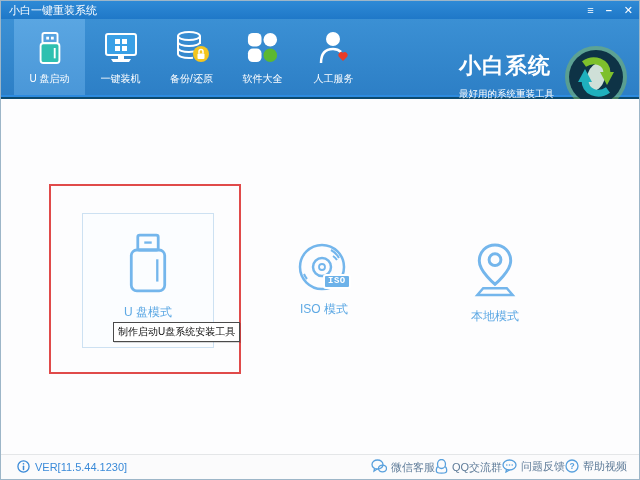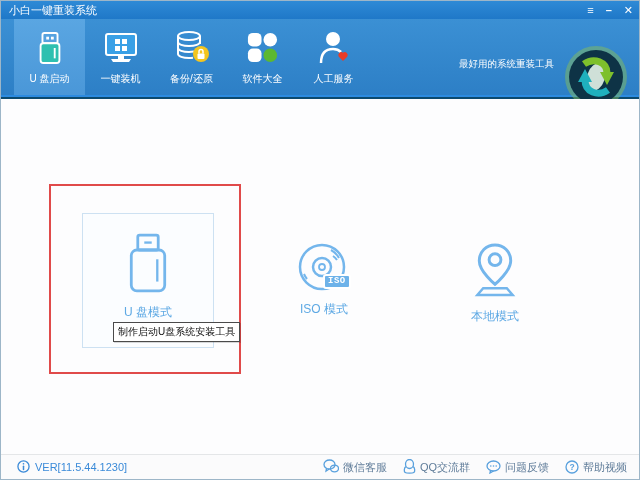--- a/index.html
+++ b/index.html
@@ -54,21 +54,21 @@
 
   .tooltip { position:absolute; left:112px; top:321px; z-index:6; background:#ffffff;
     border:1px solid #4a4a4a; box-shadow:1px 1px 0 rgba(0,0,0,0.15);
     font-size:10px; color:#111; padding:2px 4px; white-space:nowrap; }
 
   
   .statusbar { position:absolute; left:0; right:0; bottom:0; height:25px; background:#fbfbfc;
     border-top:1px solid #e4e6e8; display:flex; align-items:center; }
   .version { position:absolute; left:16px; display:flex; align-items:center; gap:5px;
     color:#3a8ad8; font-size:11px; cursor:pointer;justify-content:flex-end; }
-  .status-links { position:absolute; right:12px; display:flex; align-items:flex-end; gap:16px; }
+  .status-links { position:absolute; right:12px; display:flex; align-items:flex-start; }
   .status-link { display:flex; align-items:center; gap:4px; color:#5f7c99; font-size:11px; cursor:pointer; }
 </style>
 </head>
 <body>
 
 <div class="window">
 
   <div class="titlebar">
     <span class="title">小白一键重装系统</span>
     <span class="tb-controls">
@@ -144,20 +144,21 @@
             <path d="M4 33 C4 22 10 19 16 19 C19 19 22 20 24 22" fill="none" stroke="#fff" stroke-width="2.5"></path>
             <path d="M26 31 l-4.2 -4.3 a2.9 2.9 0 0 1 4.2 -3.9 a2.9 2.9 0 0 1 4.2 3.9 Z" fill="#e83c28"></path>
           </svg>
         </span>
         <span>人工服务</span>
       </div>
 
     </div>
 
     <div class="brand">
+      <div class="name">小白系统</div>
       <div class="tagline">最好用的系统重装工具</div>
     </div>
 
     <span class="logo">
       <svg width="64" height="64" viewBox="0 0 64 64">
         <circle cx="32" cy="32" r="31" fill="#8fc04e" opacity="0.45"></circle>
         <circle cx="32" cy="32" r="27" fill="#0e3346"></circle>
         <ellipse cx="32" cy="32" rx="9" ry="14" fill="#cfe0d8" transform="rotate(18 32 32)"></ellipse>
         <path d="M21 35 C21 47 34 52 44 45" stroke="#1fb0bd" stroke-width="7" fill="none"></path>
         <path d="M14 37 L28 37 L21 24 Z" fill="#1fb0bd"></path>

